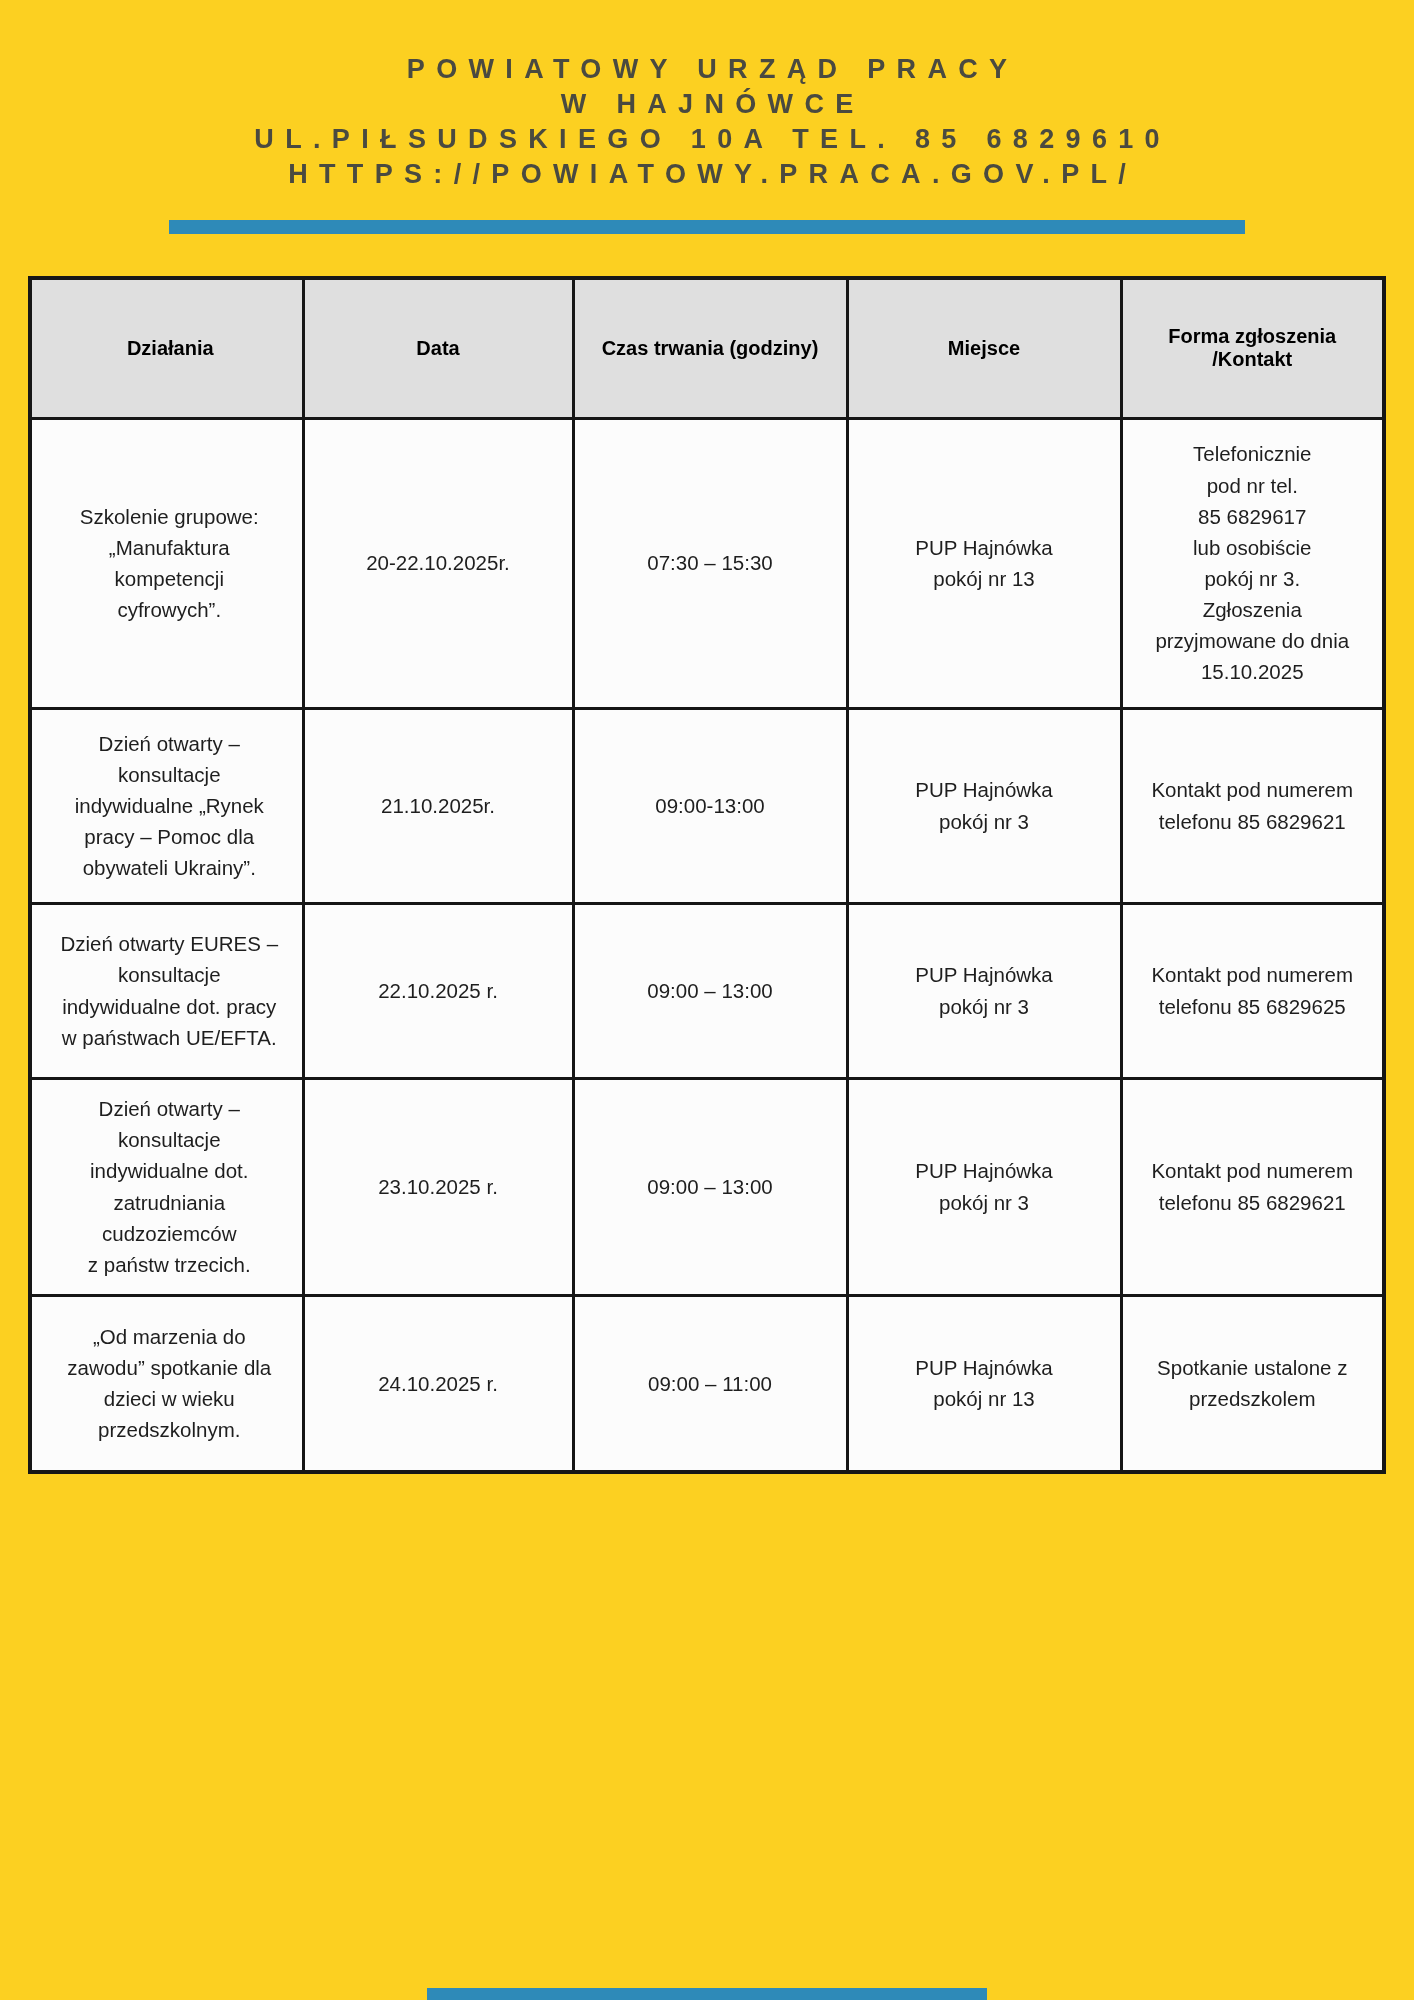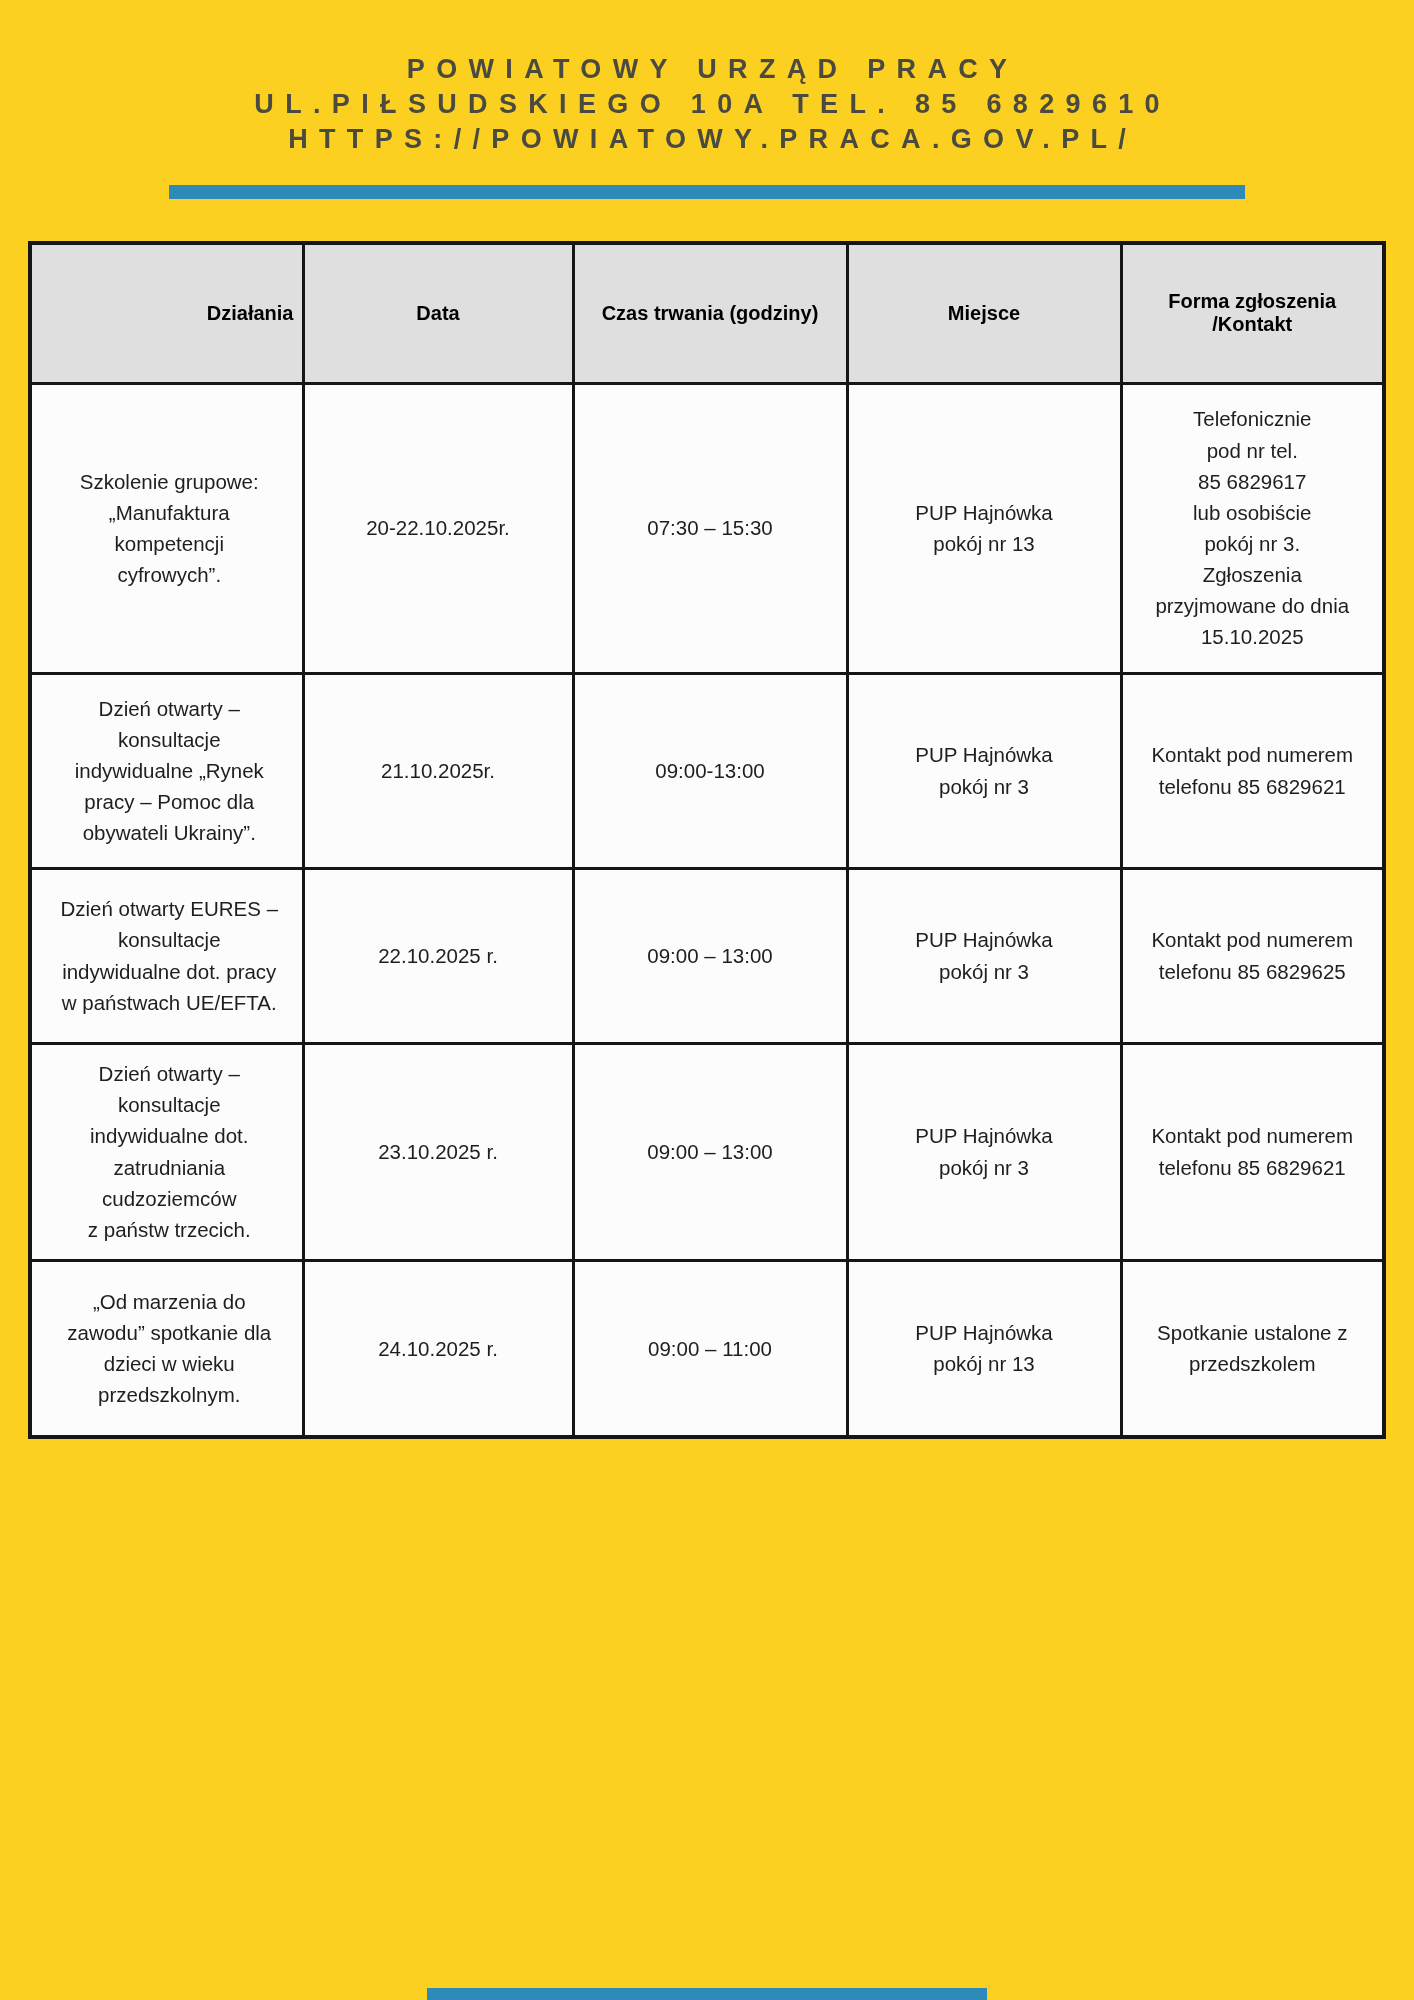--- a/index.html
+++ b/index.html
@@ -65,21 +65,21 @@
   }
   th{
     background:var(--header_cell_bg);
     color:#000;
     font-size:20px;
     font-weight:700;
     text-align:center;
     padding:8px 8px;
     height:140px;
   }
-  th.left{text-align:right;padding-left:15px;}
+  th.left{text-align:center;padding-left:15px;}
   td{
     background:var(--body_cell_bg);
     color:var(--cell_text);
     font-size:20.5px;
     line-height:1.52;
     text-align:center;
     padding:10px 12px;
   }
   td.act{text-align:center;padding-left:15px;padding-right:10px;}
   tr.r0 td{height:290px;}
@@ -91,20 +91,21 @@
   tr.r6 td{height:178px;}
   tr.r7 td{height:177px;}
 </style>
 </head>
 <body>
 
 <div class="page">
 
   <header class="masthead">
     <div class="mh-line">POWIATOWY URZĄD PRACY</div>
+    <div class="mh-line">W HAJNÓWCE</div>
     <div class="mh-line">UL.PIŁSUDSKIEGO 10A TEL. 85 6829610</div>
     <div class="mh-line">HTTPS://POWIATOWY.PRACA.GOV.PL/</div>
   </header>
 
   <div class="accent-bar top"></div>
 
   <table class="schedule">
     <colgroup>
       <col class="c-act">
         <col class="c-date">

